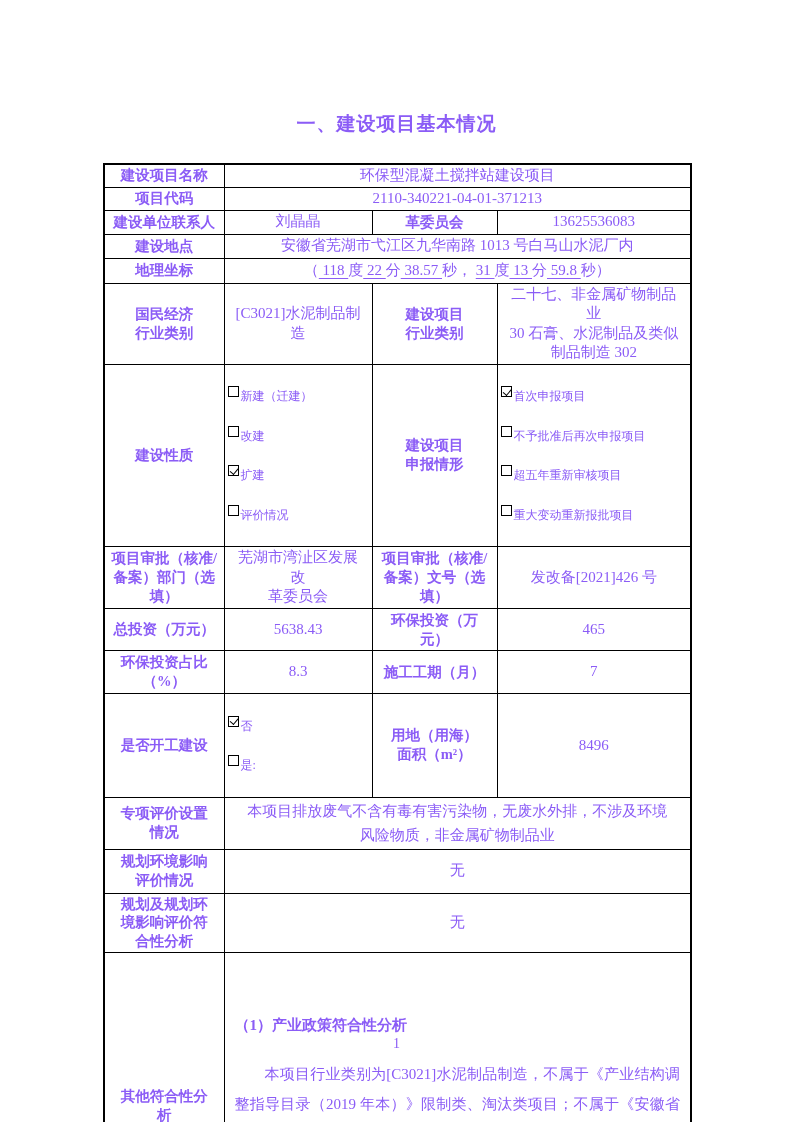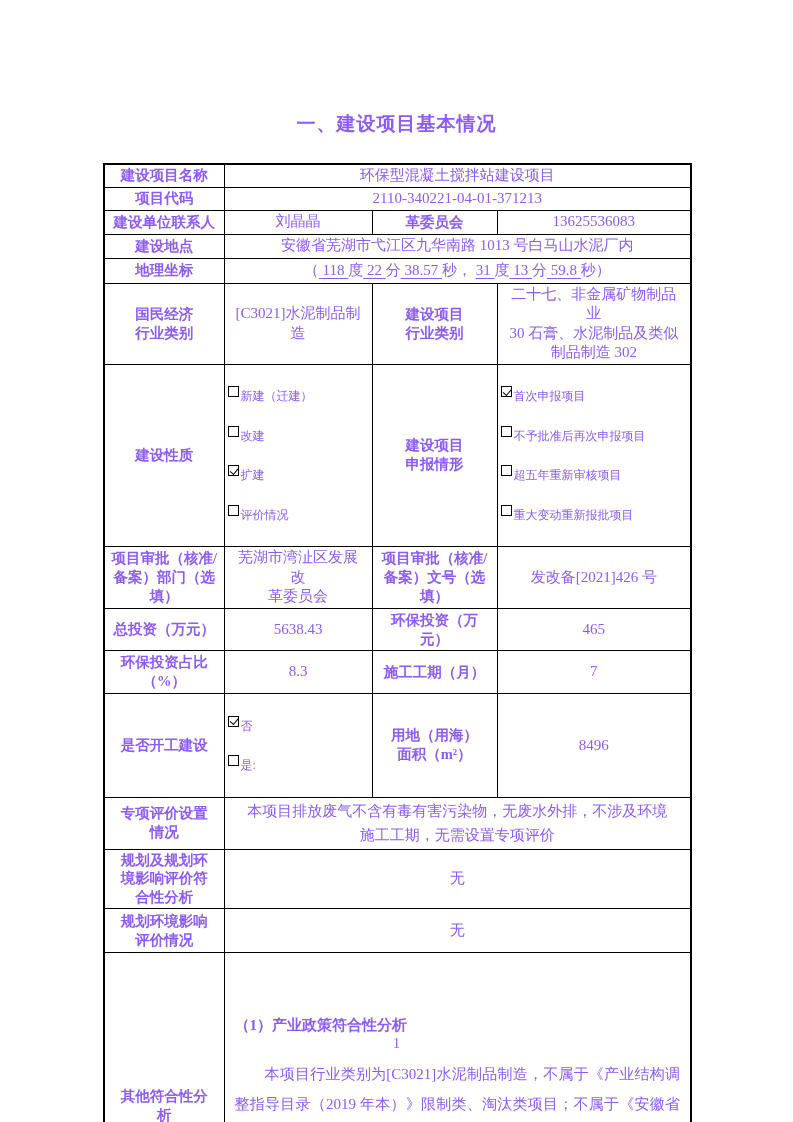--- a/index.html
+++ b/index.html
@@ -197,34 +197,34 @@
         </td>
         <td class="label">用地（用海）
 面积（m²）</td>
         <td>8496</td>
       </tr>
 
       <tr style="height:52px">
         <td class="label">专项评价设置
 情况</td>
         <td colspan="3" class="special-eval-value">本项目排放废气不含有毒有害污染物，无废水外排，不涉及环境
-施工工期，无需设置专项评价</td>
-      </tr>
-
+风险物质，非金属矿物制品业</td>
+      </tr>
+
+
+      <tr style="height:44px">
+        <td class="label">规划环境影响
+评价情况</td>
+        <td colspan="3">无</td>
+      </tr>
 
       <tr style="height:59px">
         <td class="label">规划及规划环
 境影响评价符
 合性分析</td>
-        <td colspan="3">无</td>
-      </tr>
-
-      <tr style="height:44px">
-        <td class="label">规划环境影响
-评价情况</td>
         <td colspan="3">无</td>
       </tr>
 
       <tr style="height:218px">
         <td class="label">其他符合性分
 析</td>
         <td colspan="3" class="analysis">
           <div class="ana-heading">（1）产业政策符合性分析</div>
           <div class="ana-para">本项目行业类别为[C3021]水泥制品制造，不属于《产业结构调整指导目录（2019 年本）》限制类、淘汰类项目；不属于《安徽省产业结构调整指导目录（2007 年本）》限制类、淘汰类项目；不属于《限制用地项目目录（2012 年本）》和《禁止用地项目目录（2012 年本）》中限制和禁止用地项目；不属于《市场准入负面清单（2020 年版）》（发改体改规〔2020〕1880 号）、</div>
         </td>

